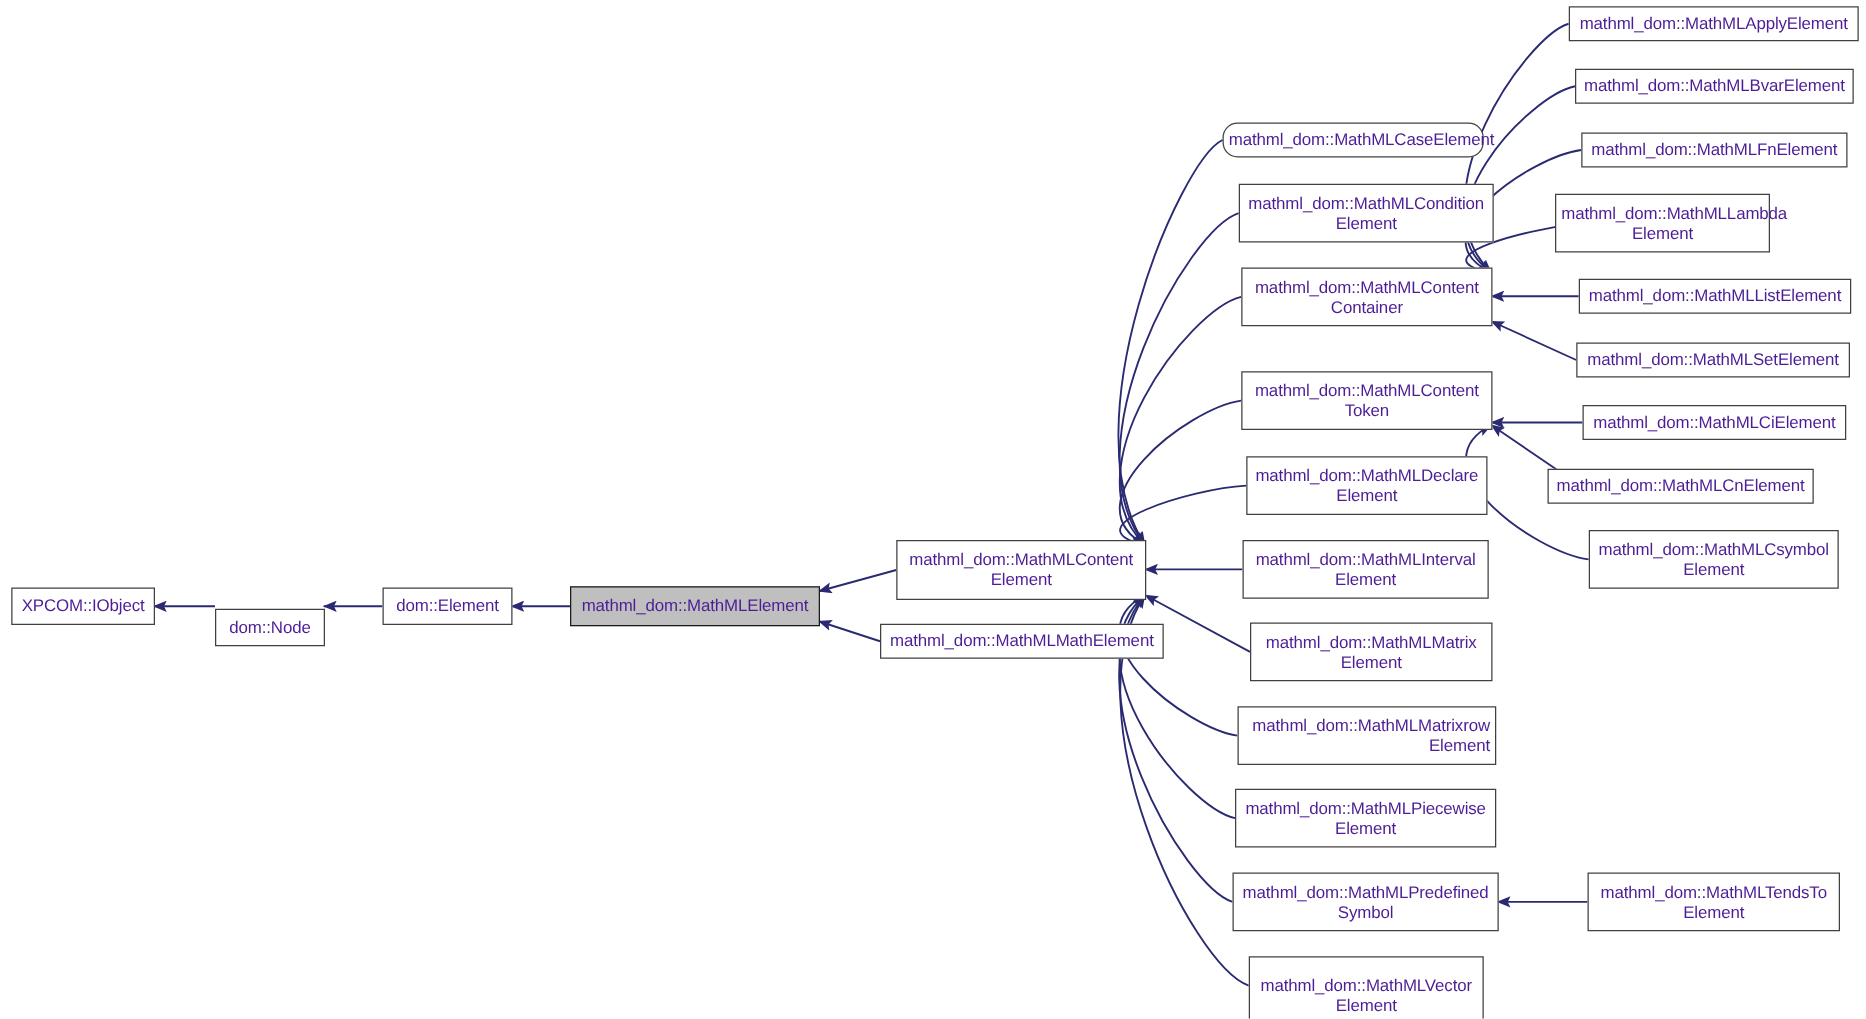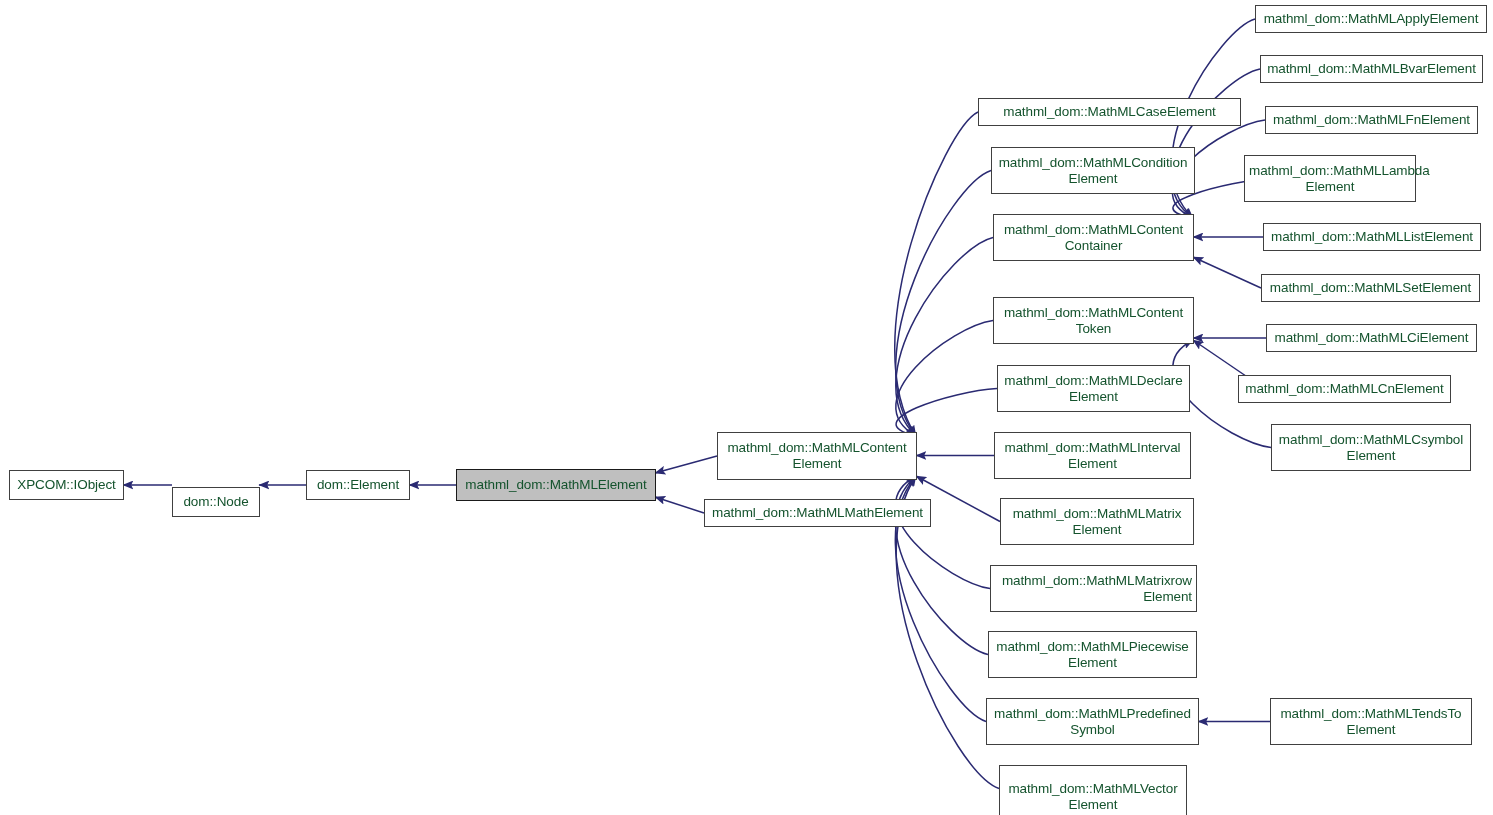--- a/index.html
+++ b/index.html
@@ -29,21 +29,21 @@
     position: absolute;
     box-sizing: border-box;
     background: #ffffff;
     border: 1px solid #404040;
     display: flex;
     align-items: center;
     justify-content: center;
     text-align: center;
     font-size: 13.5px;
     line-height: 16px;
-    color: #14532d;
+    color: #4c1d95;
     letter-spacing: -0.1px;
     white-space: pre-line;
     padding: 0 4px;
   }
   .node.highlight {
     background: #bfbfbf;
     border: 1px solid #1a1a1a;
   }
   .node-label {
     display: block;
@@ -90,21 +90,21 @@
       </g>
   </svg>
   <div id="node-layer">
       <div class="node" style="left: 9px; top: 470px; width: 115px; height: 30px;"><span class="node-label">XPCOM::IObject</span></div>
       <div class="node" style="left: 172px; top: 470px; width: 88px; height: 30px; margin-top: 17px;"><span class="node-label">dom::Node</span></div>
       <div class="node" style="left: 306px; top: 470px; width: 104px; height: 30px;"><span class="node-label">dom::Element</span></div>
       <div class="node highlight" style="left: 456px; top: 469px; width: 200px; height: 32px;"><span class="node-label">mathml_dom::MathMLElement</span></div>
       <div class="node" style="left: 717px; top: 432px; width: 200px; height: 48px;"><span class="node-label">mathml_dom::MathMLContent
 Element</span></div>
       <div class="node" style="left: 704px; top: 499px; width: 227px; height: 28px;"><span class="node-label">mathml_dom::MathMLMathElement</span></div>
-      <div class="node" style="left: 978px; top: 98px; width: 263px; height: 28px;"><span class="node-label">mathml_dom::MathMLCaseElement</span></div>
+      <div class="node" style="left: 978px; top: 98px; width: 209px; height: 28px; border-radius: 12px;"><span class="node-label">mathml_dom::MathMLCaseElement</span></div>
       <div class="node" style="left: 991px; top: 147px; width: 204px; height: 47px;"><span class="node-label">mathml_dom::MathMLCondition
 Element</span></div>
       <div class="node" style="left: 993px; top: 214px; width: 201px; height: 47px;"><span class="node-label">mathml_dom::MathMLContent
 Container</span></div>
       <div class="node" style="left: 993px; top: 297px; width: 201px; height: 47px;"><span class="node-label">mathml_dom::MathMLContent
 Token</span></div>
       <div class="node" style="left: 997px; top: 365px; width: 193px; height: 47px;"><span class="node-label">mathml_dom::MathMLDeclare
 Element</span></div>
       <div class="node" style="left: 994px; top: 432px; width: 197px; height: 47px;"><span class="node-label">mathml_dom::MathMLInterval
 Element</span></div>

